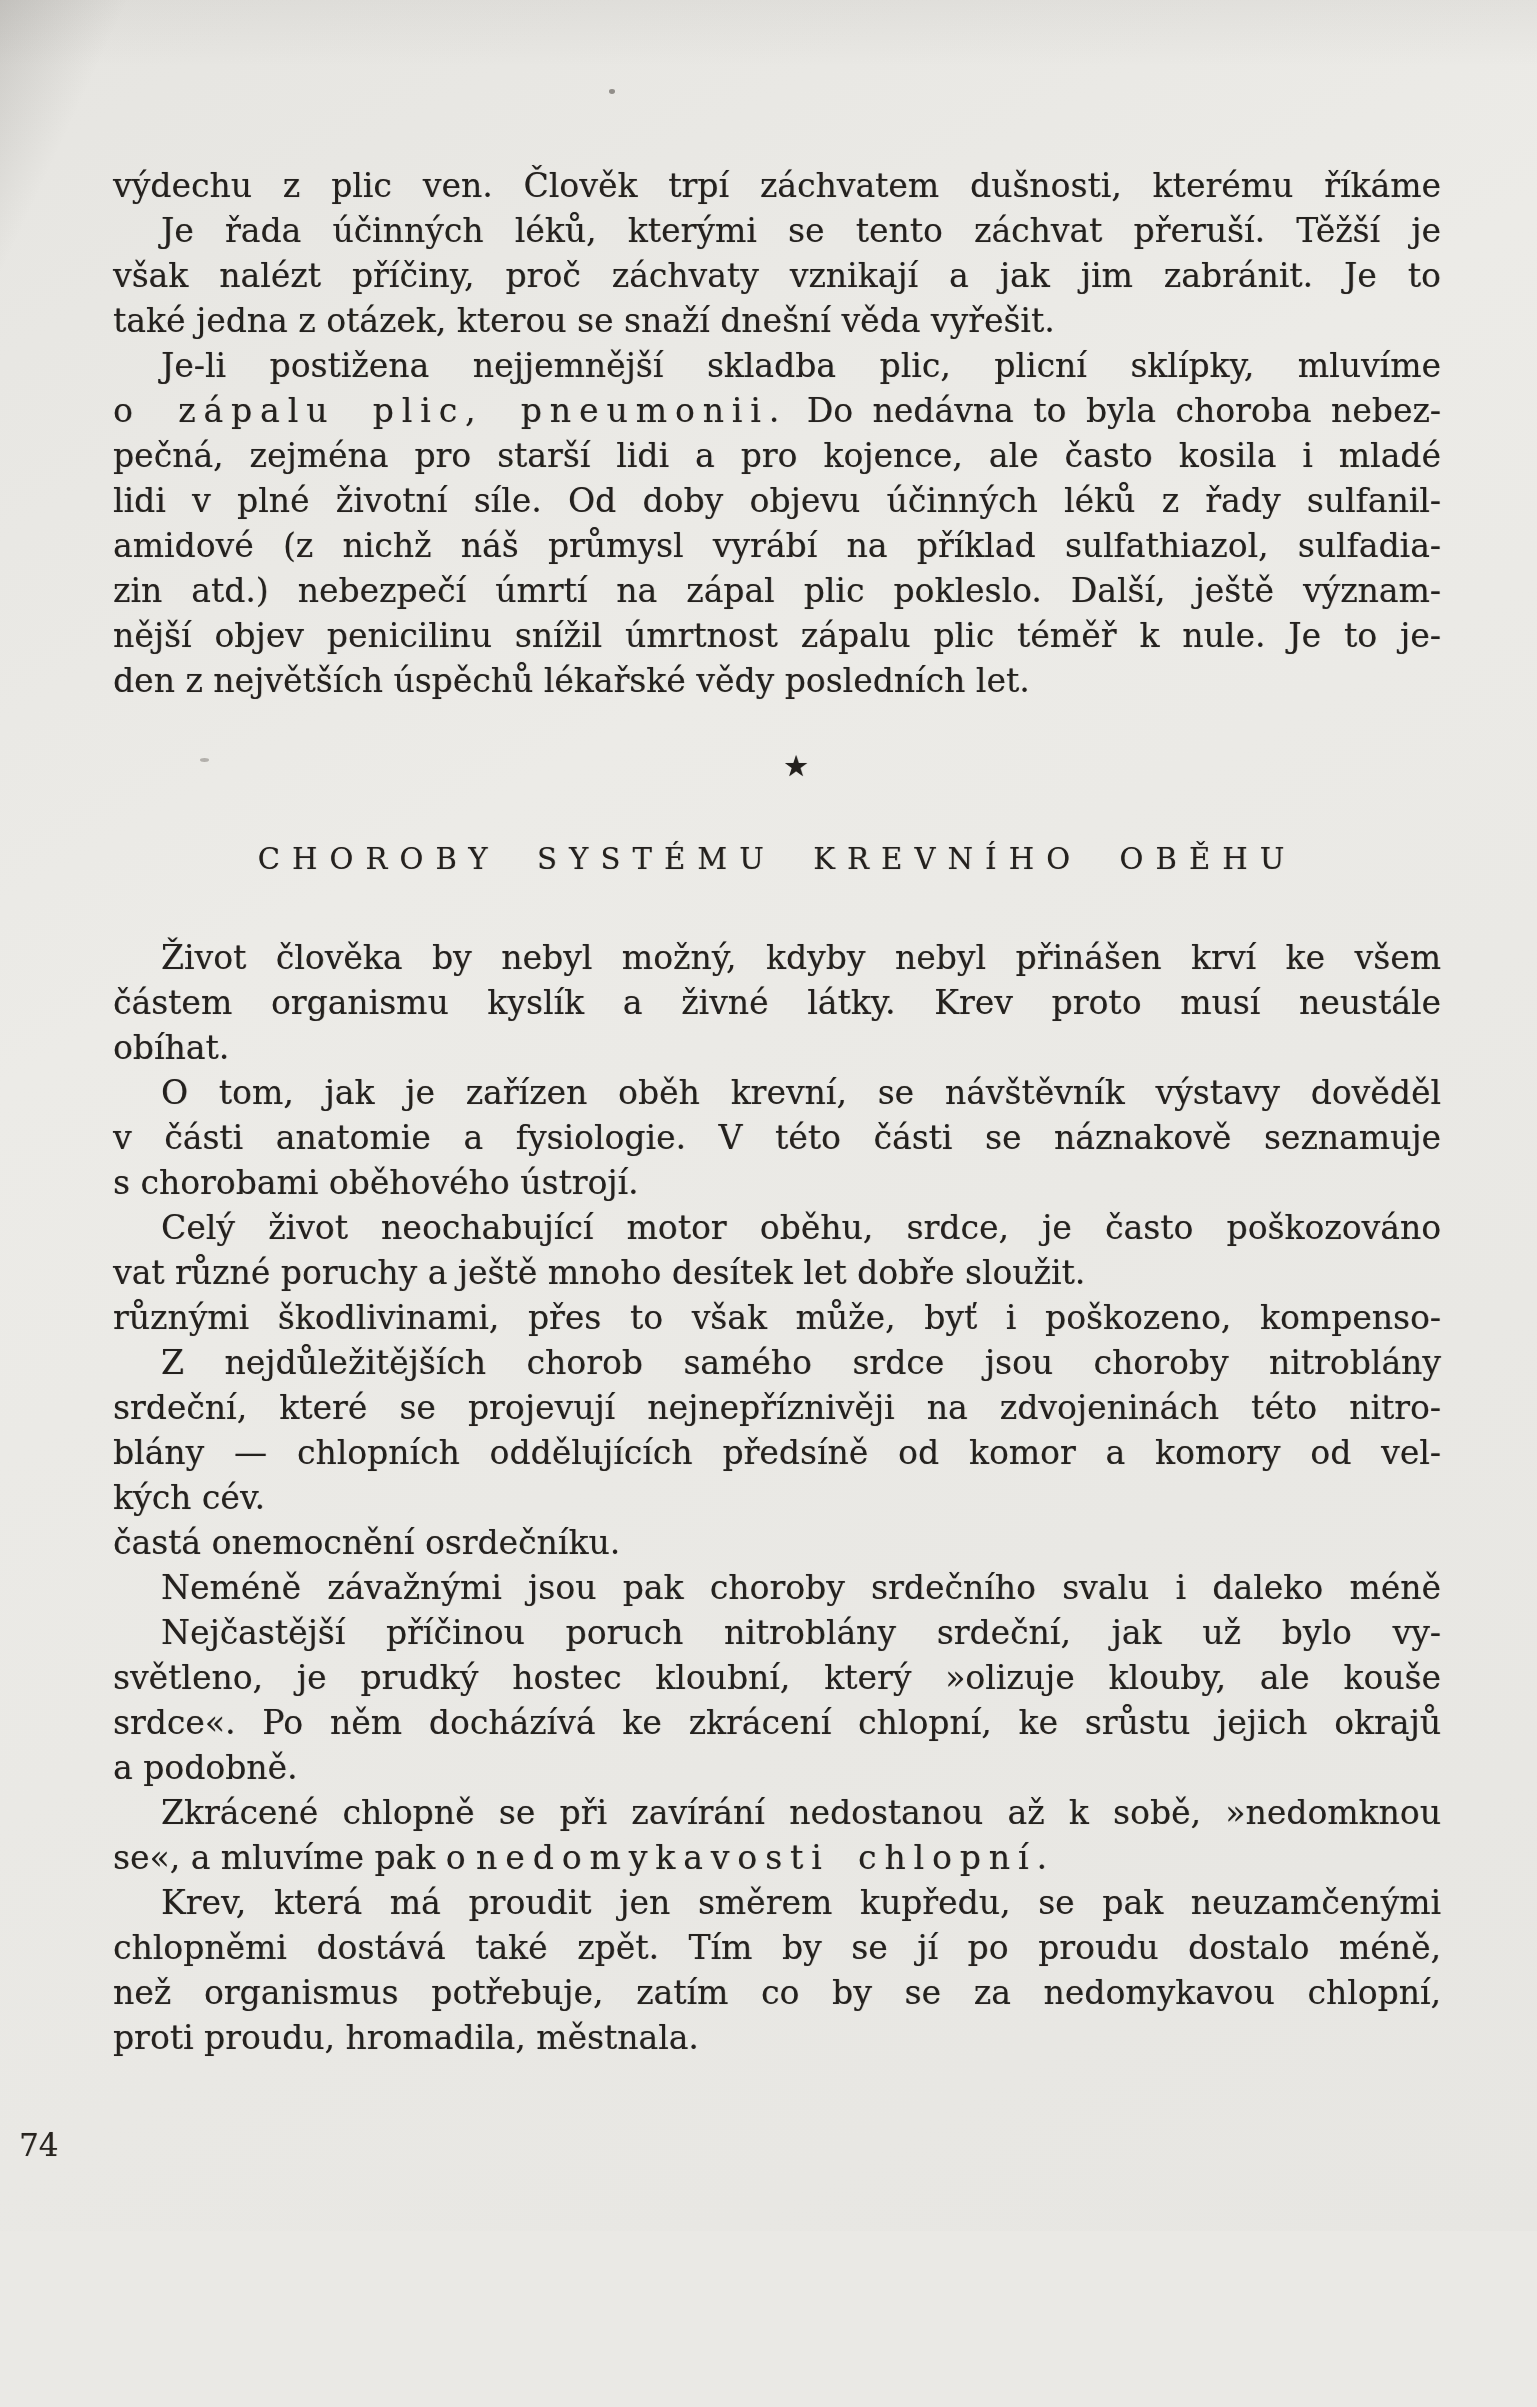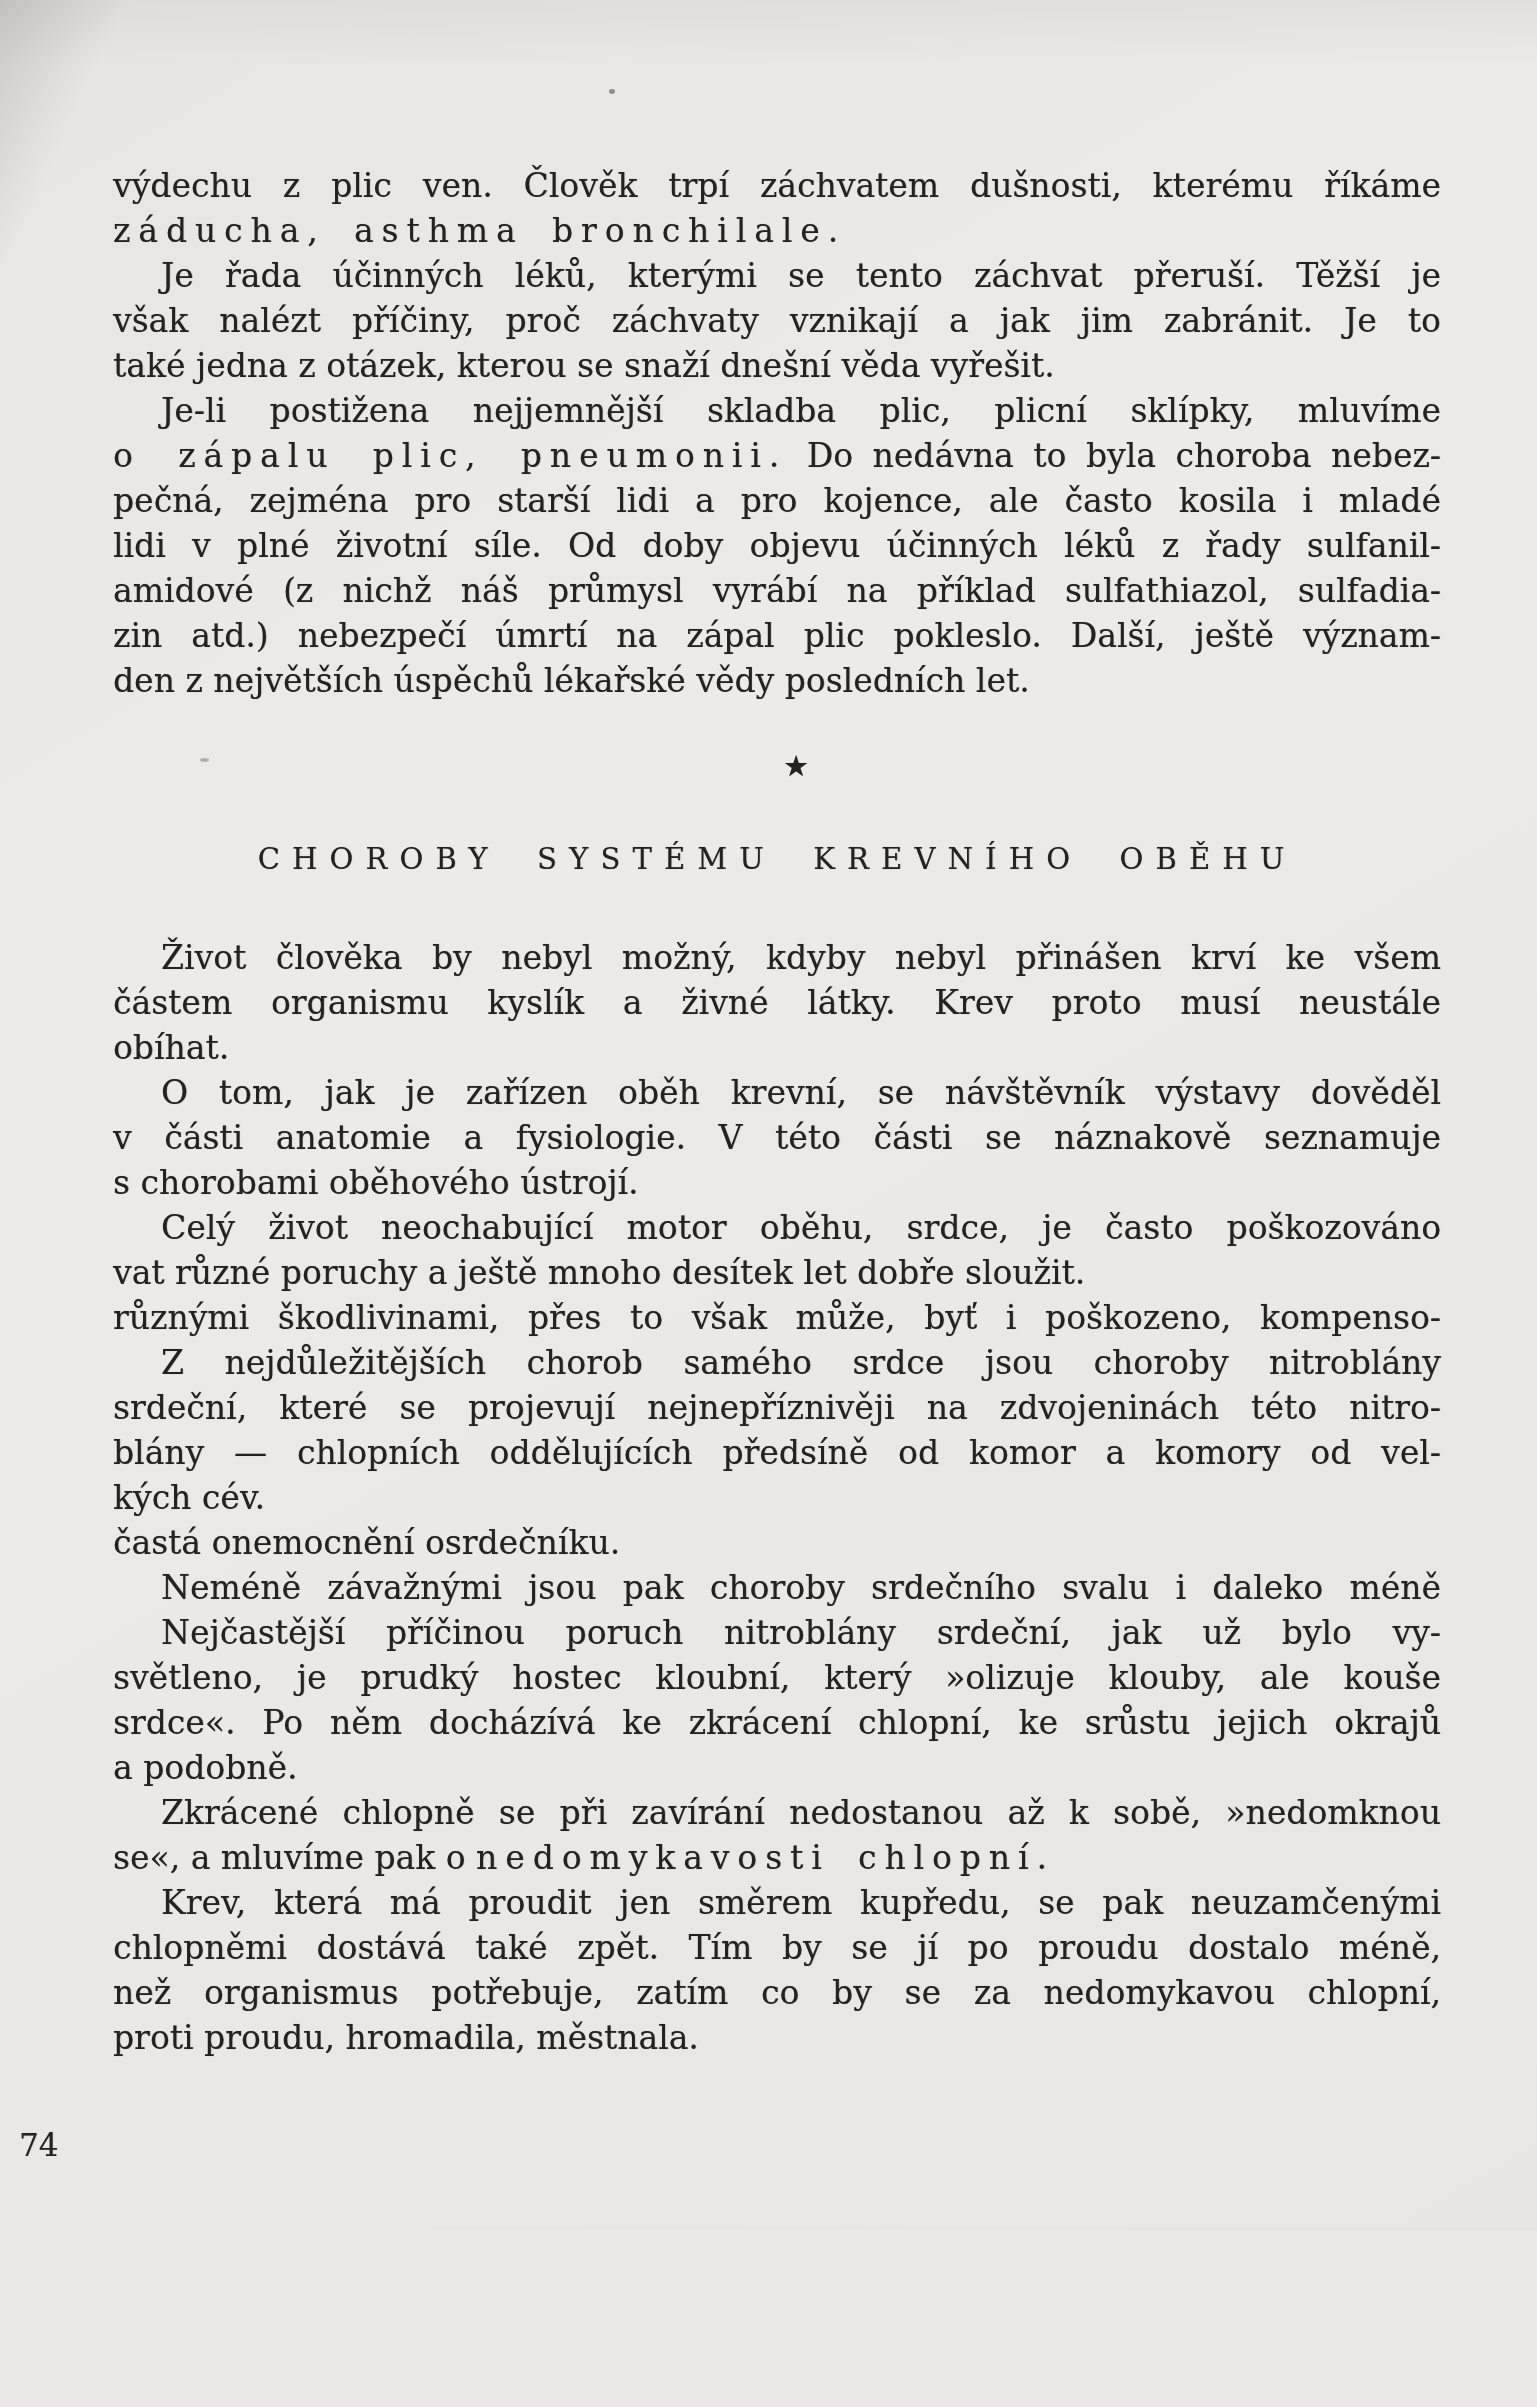--- a/index.html
+++ b/index.html
@@ -73,30 +73,30 @@
 </style>
 </head>
 <body>
 
 <div class="page">
   <div class="vignette"></div>
   <div class="speck s1"></div>
   <div class="speck s2"></div>
   <div class="column">
       <div class="line j"><span>výdechu z plic ven. Člověk trpí záchvatem dušnosti, kterému říkáme</span></div>
-      <div class="line"><span class="sp">záducha, asthma bronchilale.</span></div>
       <div class="line j indent"><span>Je řada účinných léků, kterými se tento záchvat přeruší. Těžší je</span></div>
       <div class="line j"><span>však nalézt příčiny, proč záchvaty vznikají a jak jim zabránit. Je to</span></div>
       <div class="line"><span>také jedna z otázek, kterou se snaží dnešní věda vyřešit.</span></div>
       <div class="line j indent"><span>Je-li postižena nejjemnější skladba plic, plicní sklípky, mluvíme</span></div>
       <div class="line j"><span class="sp">o zápalu plic, pneumonii.</span><span> Do nedávna to byla choroba nebez-</span></div>
       <div class="line j"><span>pečná, zejména pro starší lidi a pro kojence, ale často kosila i mladé</span></div>
       <div class="line j"><span>lidi v plné životní síle. Od doby objevu účinných léků z řady sulfanil-</span></div>
       <div class="line j"><span>amidové (z nichž náš průmysl vyrábí na příklad sulfathiazol, sulfadia-</span></div>
       <div class="line j"><span>zin atd.) nebezpečí úmrtí na zápal plic pokleslo. Další, ještě význam-</span></div>
+      <div class="line j"><span>nější objev penicilinu snížil úmrtnost zápalu plic téměř k nule. Je to je-</span></div>
       <div class="line"><span>den z největších úspěchů lékařské vědy posledních let.</span></div>
       <div class="star-line">★</div>
       <div class="heading">CHOROBY SYSTÉMU KREVNÍHO OBĚHU</div>
       <div class="line j indent"><span>Život člověka by nebyl možný, kdyby nebyl přinášen krví ke všem</span></div>
       <div class="line j"><span>částem organismu kyslík a živné látky. Krev proto musí neustále</span></div>
       <div class="line"><span>obíhat.</span></div>
       <div class="line j indent"><span>O tom, jak je zařízen oběh krevní, se návštěvník výstavy dověděl</span></div>
       <div class="line j"><span>v části anatomie a fysiologie. V této části se náznakově seznamuje</span></div>
       <div class="line"><span>s chorobami oběhového ústrojí.</span></div>
       <div class="line j indent"><span>Celý život neochabující motor oběhu, srdce, je často poškozováno</span></div>

